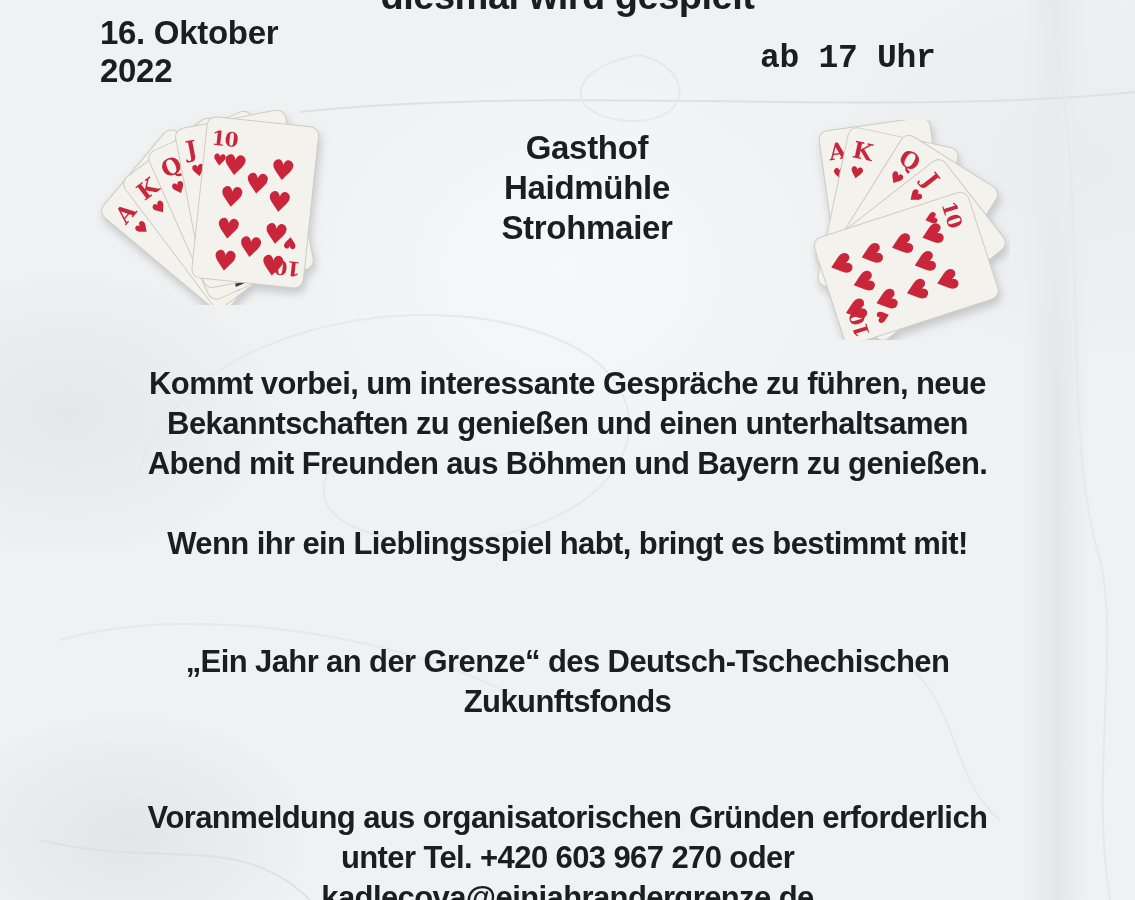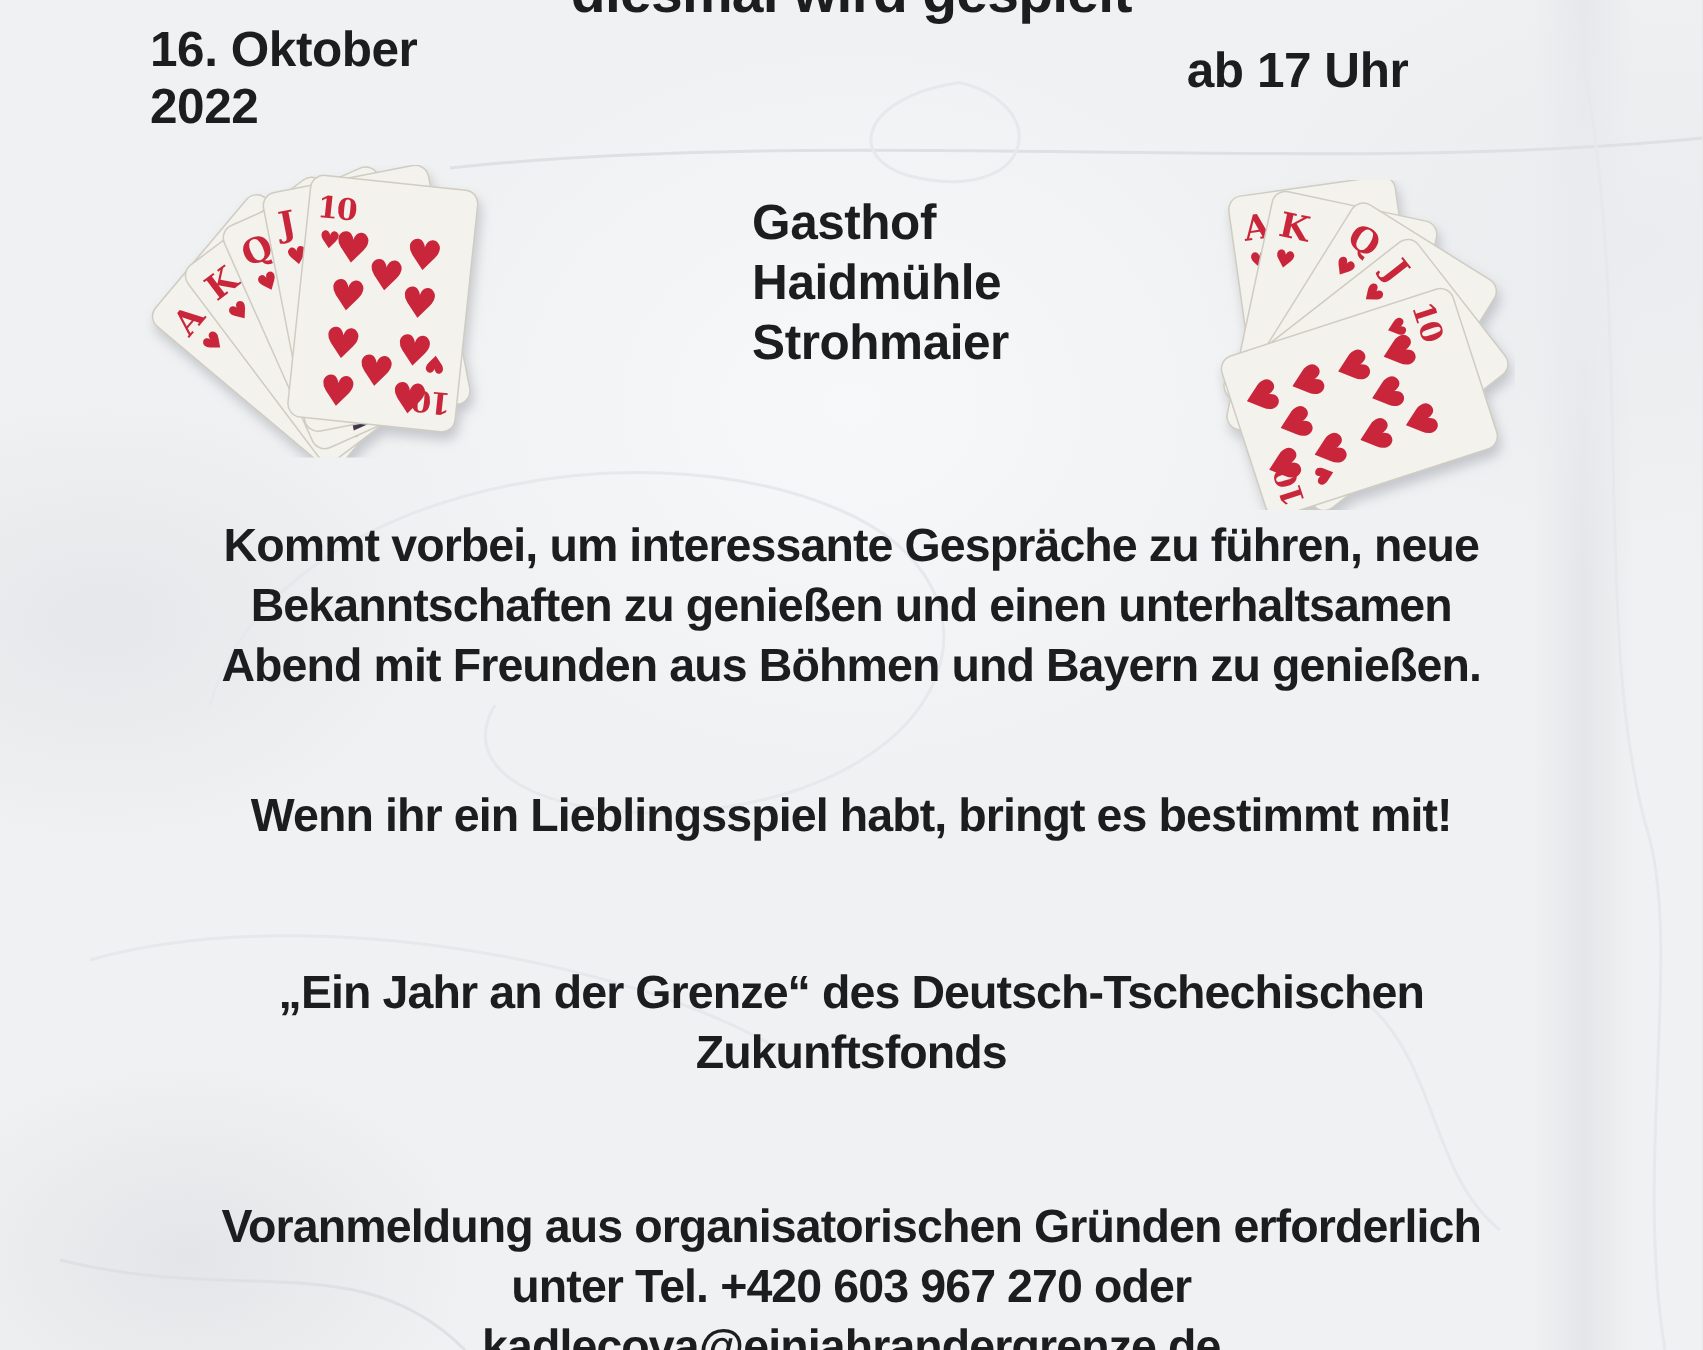--- a/index.html
+++ b/index.html
@@ -14,27 +14,27 @@
       radial-gradient(ellipse 520px 420px at 50% 30%, #f7f8f9 0%, rgba(247,248,249,0) 60%),
       linear-gradient(90deg, rgba(0,0,0,0) 90%, #e4e6e9 93%, rgba(0,0,0,0) 96%);
   }
   .bg-sketch{position:absolute;left:0;top:0;}
   .sketch{stroke:#dee1e4;stroke-width:2;fill:none;}
   .sketch.faint{stroke:#e6e8eb;}
   .top-clip{position:absolute;top:-25px;left:0;width:100%;text-align:center;
     font-size:38px;letter-spacing:-0.5px;}
   .date{position:absolute;top:14px;left:100px;width:280px;text-align:left;
     font-size:33px;line-height:38px;letter-spacing:-0.3px;}
-  .time{position:absolute;top:28px;left:760px;width:210px;text-align:center;
-    font-size:33px;letter-spacing:-0.3px;}
+  .time{position:absolute;top:40px;left:760px;width:210px;
+    font-size:33px;letter-spacing:-0.3px;font-family:Liberation Mono, monospace;}
   .venue{position:absolute;top:128px;left:587px;transform:translateX(-50%);
-    font-size:33px;line-height:40px;letter-spacing:-0.3px;white-space:nowrap;}
+    text-align:center;font-size:33px;line-height:40px;letter-spacing:-0.3px;white-space:nowrap;}
   .para{position:absolute;left:0;width:100%;text-align:center;
     font-size:31px;line-height:40px;letter-spacing:-0.6px;}
-  .p1{top:344px}.p2{top:524px}.p3{top:642px}.p4{top:798px}
+  .p1{top:364px}.p2{top:524px}.p3{top:642px}.p4{top:798px}
   .fan{position:absolute;}
   .fan-left{left:92px;top:110px;}
   .fan-right{left:810px;top:120px;}
   .card{fill:#f4f2ec;stroke:#cfccc2;stroke-width:1;}
   .rank{font-family:"DejaVu Serif",serif;font-weight:bold;font-size:23px;fill:#c9283a;}
   .rank.ten{font-size:20px;letter-spacing:-1px;}
   .pip{font-family:"DejaVu Sans",sans-serif;font-size:28px;fill:#c9283a;}
   .pip.small{font-size:16px;}
   .face-line{stroke:#8b8b94;stroke-width:1;fill:none;}
 </style>

